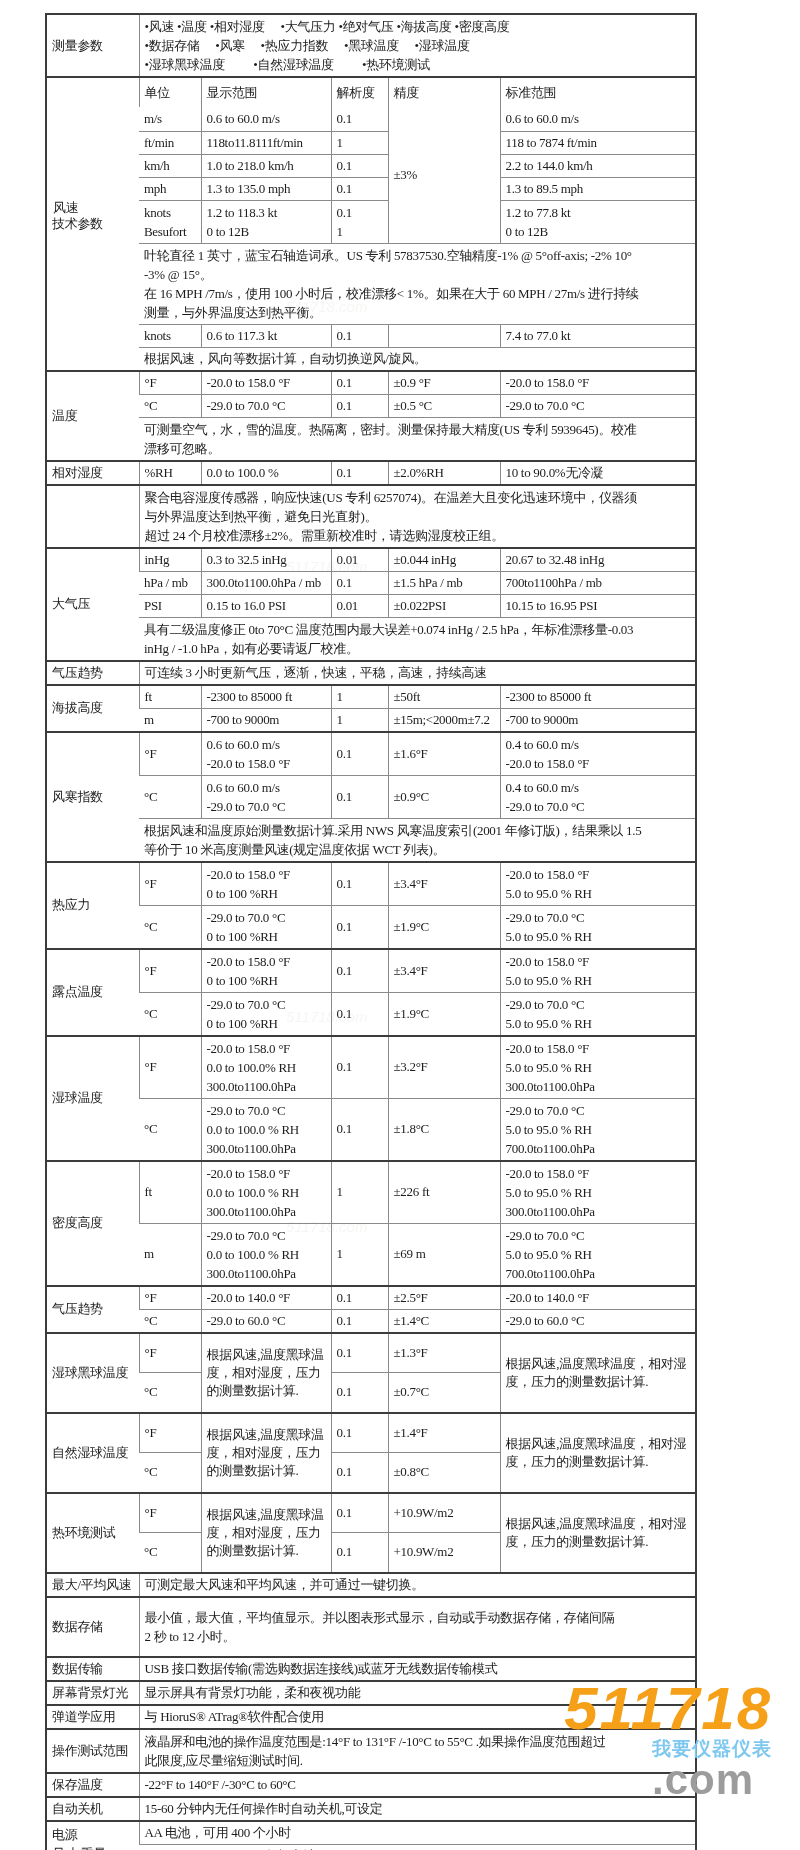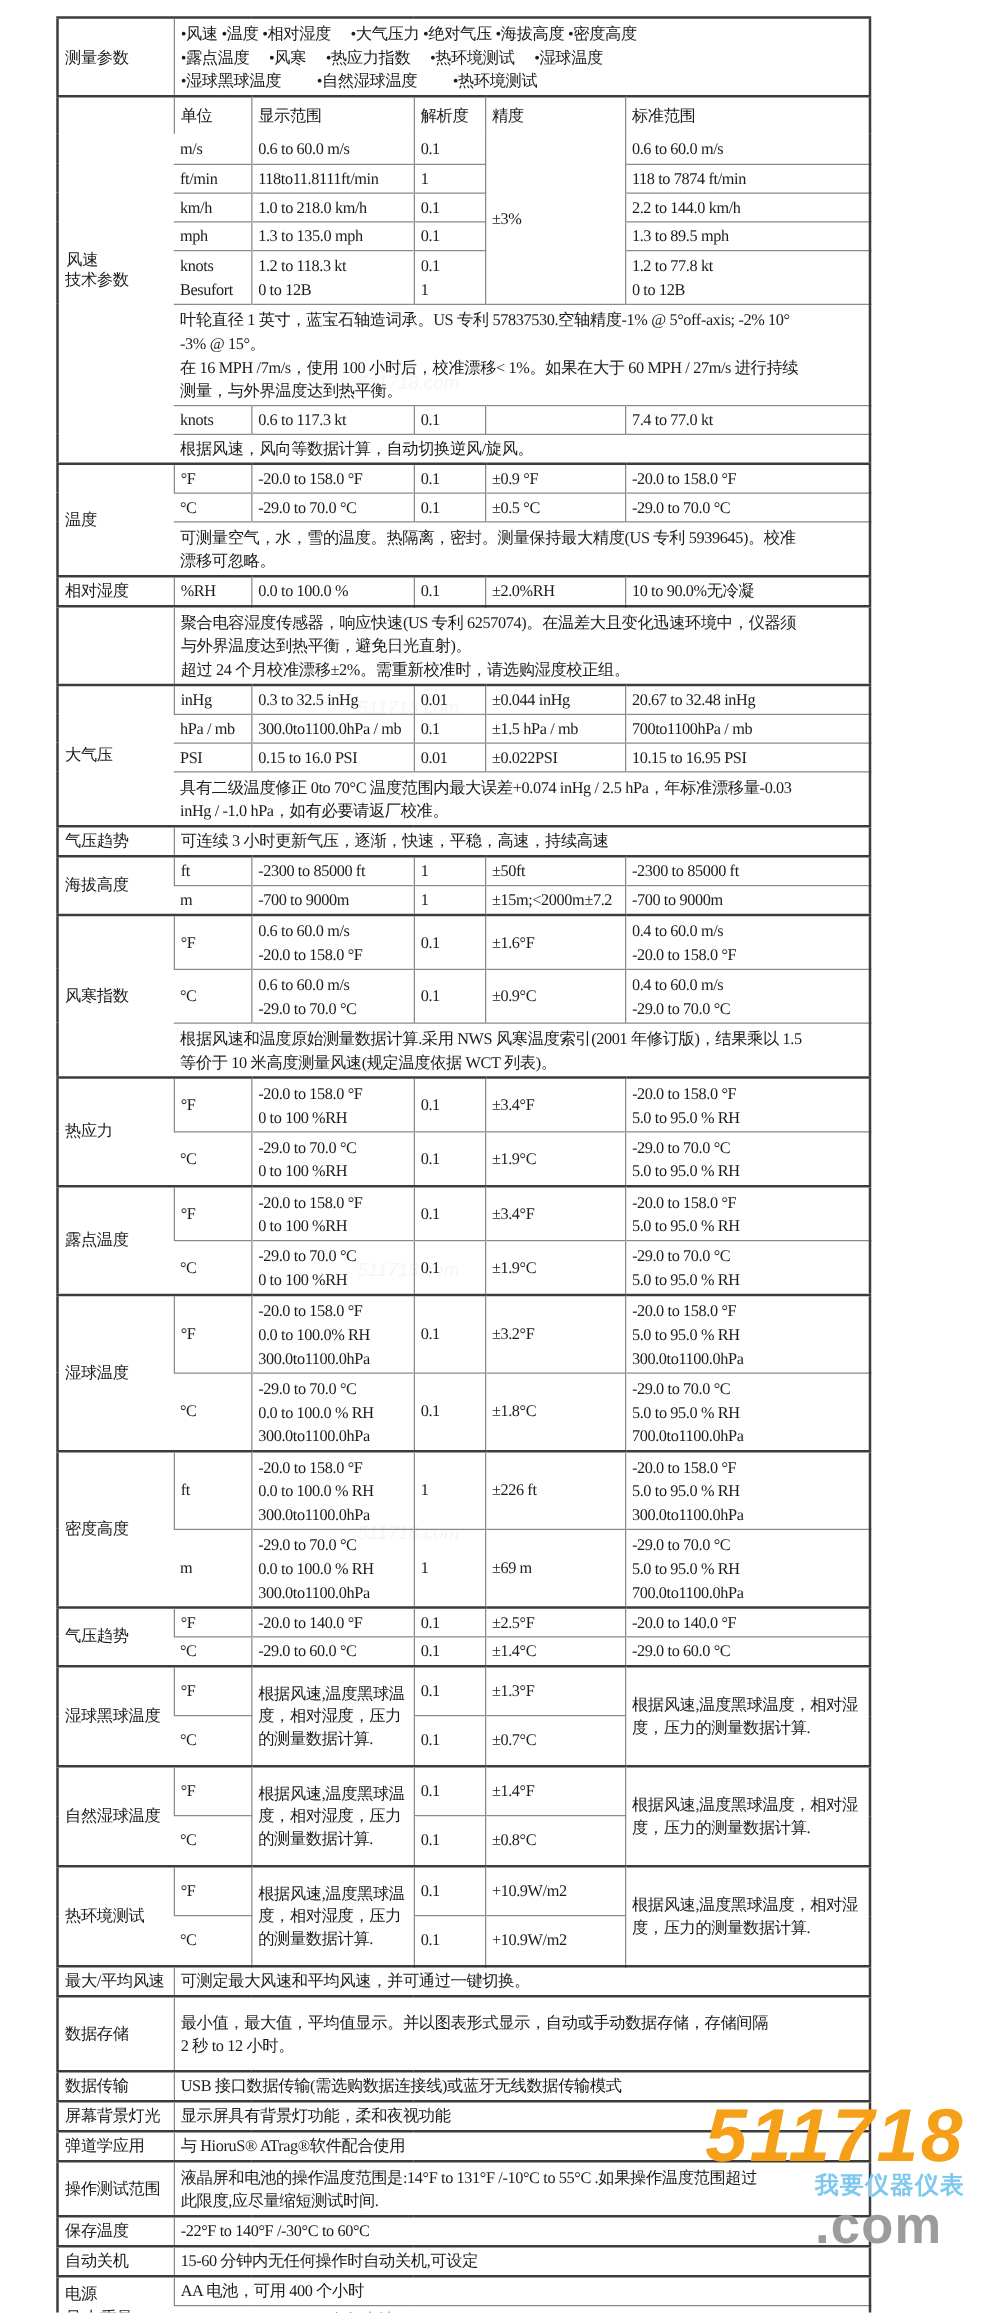--- a/index.html
+++ b/index.html
@@ -59,21 +59,21 @@
       <col style="width:130px">
     <col style="width:57px">
       <col style="width:112px">
       <col>
   </colgroup>
   <tbody>
       <tr class="sec" style="height: 54px;">
         <td>测量参数</td>
         <td colspan="5">
           <div>•风速 •温度 •相对湿度　 •大气压力 •绝对气压 •海拔高度 •密度高度</div>
-          <div>•露点温度　 •风寒　 •热应力指数　 •热环境测试　 •湿球温度</div>
+          <div>•数据存储　 •风寒　 •热应力指数　 •黑球温度　 •湿球温度</div>
           <div>•湿球黑球温度　　 •自然湿球温度　　 •热环境测试</div>
         </td>
       </tr>
       <tr class="sec" style="height: 30px;">
         <td rowspan="9" class="rel">
           <div>技术参数</div>
           <div class="mid">风速</div>
         </td>
         <td>单位</td>
         <td>显示范围</td>

